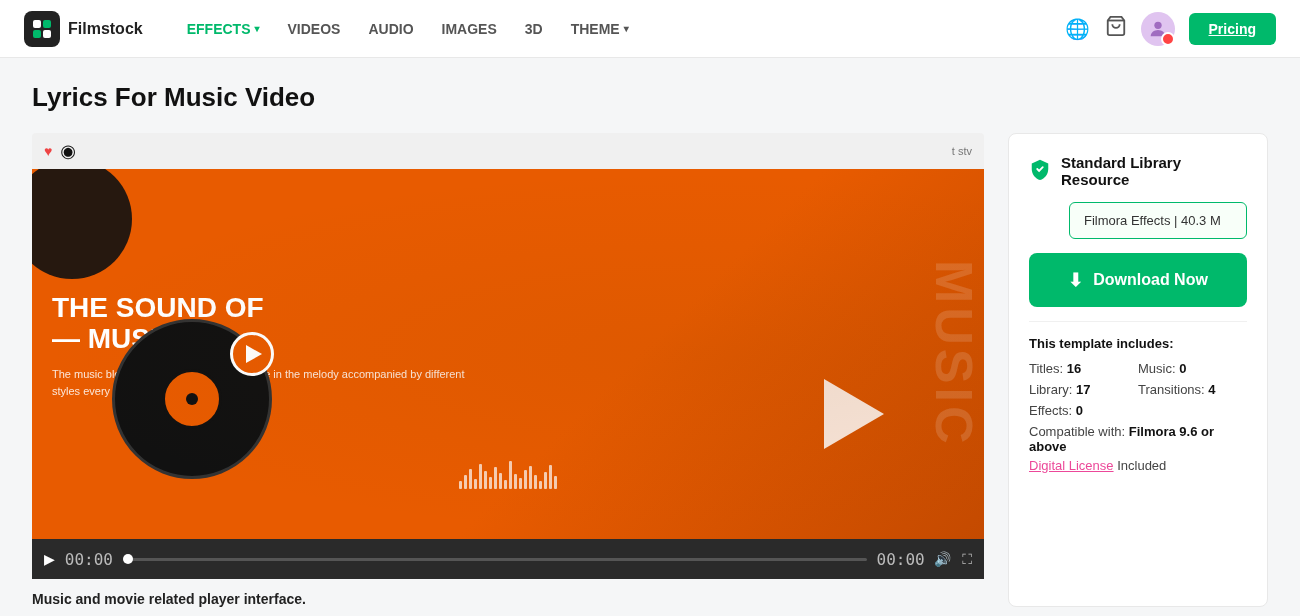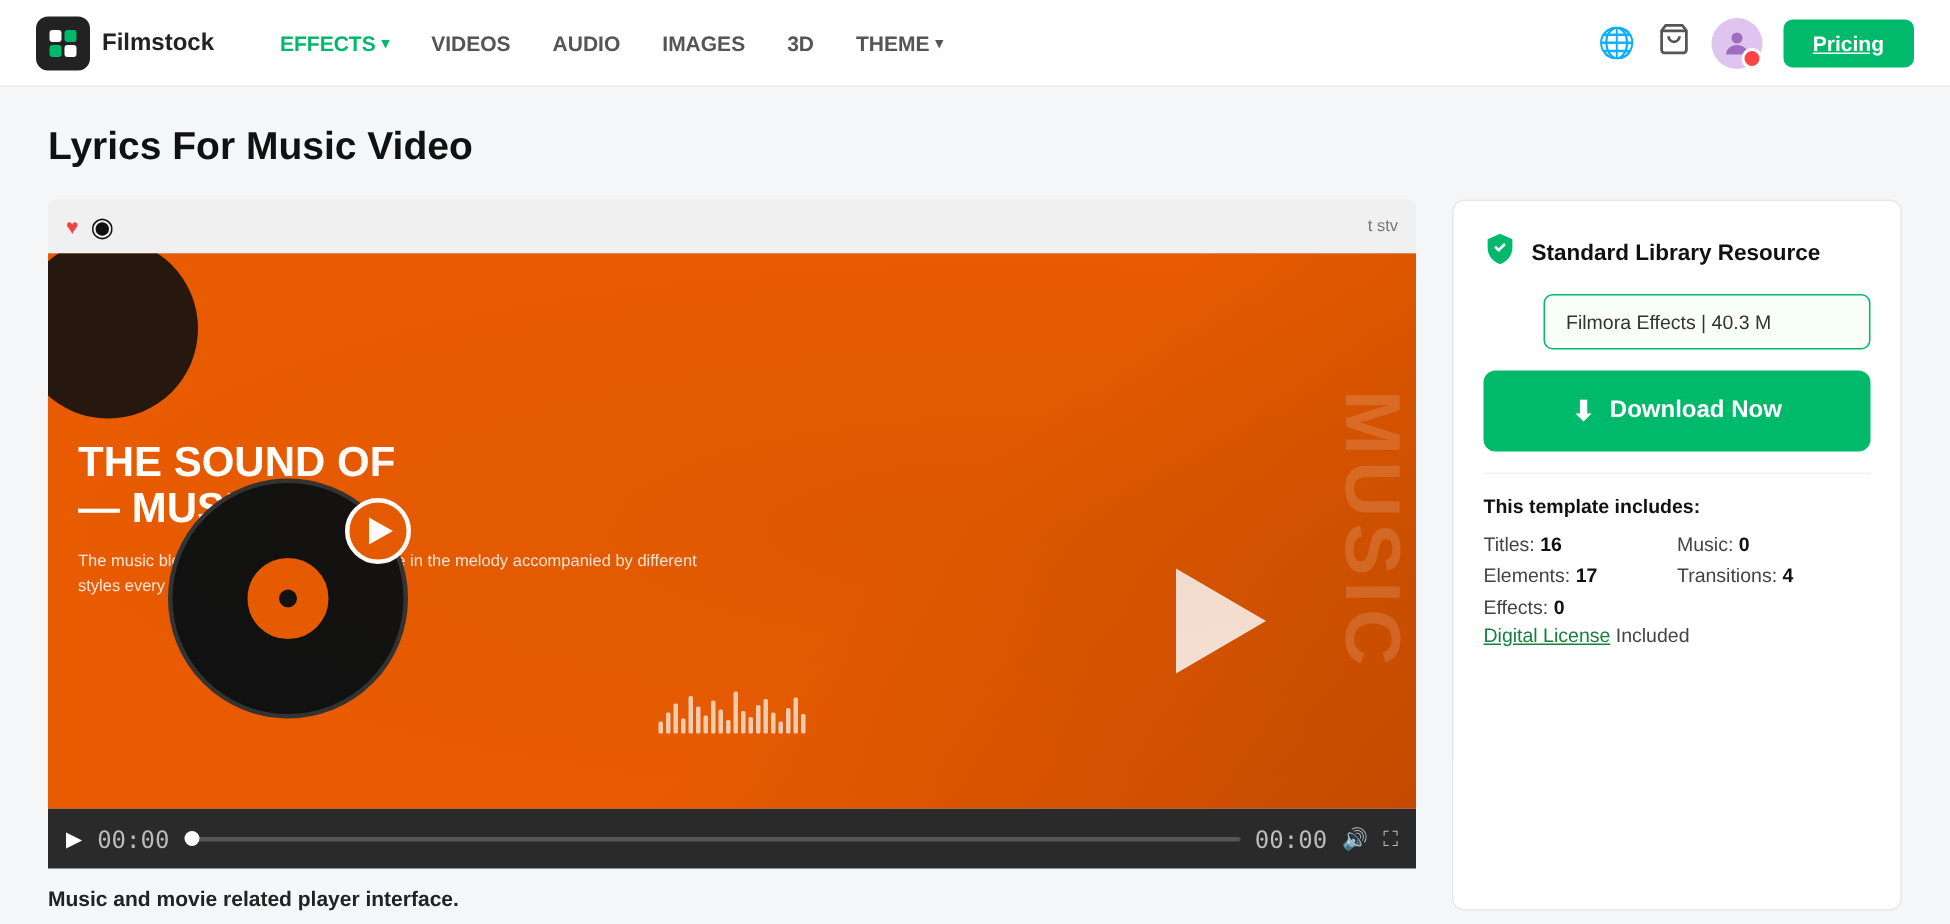--- a/index.html
+++ b/index.html
@@ -56,21 +56,21 @@
     .film-strip-top {
       background: #f0f0f0; height: 36px; border-radius: 4px 4px 0 0;
       display: flex; align-items: center; padding: 0 12px; gap: 8px; overflow: hidden;
       position: relative;
     }
     .strip-heart { color: #e44; font-size: 14px; }
     .strip-text { font-size: 11px; color: #555; white-space: nowrap; }
     .strip-right { margin-left: auto; font-size: 11px; color: #777; }
 
     .video-player {
-      background: #c2410c;
+      background: #be185d;
       position: relative;
       height: 370px;
       overflow: hidden;
       border-radius: 0;
     }
 
     
     .video-bg-content {
       width: 100%; height: 100%; position: relative;
       background: linear-gradient(135deg, #e85b00 60%, #c44a00 100%);
@@ -133,21 +133,21 @@
     .time-text { color: #bbb; font-size: 16px; font-family: monospace; }
     .progress-bar { flex: 1; height: 3px; background: #555; border-radius: 2px; position: relative; cursor: pointer; }
     .progress-dot { position: absolute; left: 0; top: 50%; transform: translateY(-50%); width: 10px; height: 10px; border-radius: 50%; background: #fff; }
     .ctrl-volume { color: #bbb; font-size: 14px; cursor: pointer; }
     .ctrl-fullscreen { color: #bbb; font-size: 14px; cursor: pointer; }
 
     .video-caption { font-size: 14px; font-weight: 700; color: #222; margin-top: 12px; }
 
     
     .right-panel {
-      width: 300px; flex-shrink: 0;
+      width: 260px; flex-shrink: 0;
       background: #fff; border-radius: 8px;
       padding: 20px; border: 1px solid #e8e8e8;
       display: flex; flex-direction: column; gap: 14px;
     }
     .resource-header { display: flex; align-items: center; gap: 10px; }
     .shield-icon { font-size: 20px; color: #00b96b; }
     .resource-title { font-size: 15px; font-weight: 700; color: #111; }
 
     .effects-badge {
       border: 1.5px solid #00b96b; border-radius: 6px;
@@ -163,21 +163,21 @@
     .download-icon { font-size: 18px; }
 
     .template-info { border-top: 1px solid #f0f0f0; padding-top: 14px; }
     .template-includes { font-size: 13px; font-weight: 700; color: #111; margin-bottom: 10px; }
     .info-grid { display: grid; grid-template-columns: 1fr 1fr; gap: 6px 0; }
     .info-item { font-size: 13px; color: #444; }
     .info-val { font-weight: 700; color: #111; }
     .compatible-line { font-size: 13px; color: #444; margin-top: 6px; }
     .compat-val { font-weight: 700; color: #111; }
     .license-line { font-size: 13px; color: #444; margin-top: 4px; }
-    .license-link { color: #15803d; text-decoration: underline; cursor: pointer; text-align: center; }
+    .license-link { color: #ec4899; text-decoration: underline; cursor: pointer; text-align: center; }
   </style>
 </head>
 <body>
 
 <header class="header">
   <div class="logo-area">
     <div class="logo-box">
       <svg width="22" height="22" viewBox="0 0 22 22" fill="none">
         <rect x="2" y="2" width="8" height="8" rx="2" fill="#fff"></rect>
         <rect x="12" y="2" width="8" height="8" rx="2" fill="#00b96b"></rect>
@@ -344,33 +344,37 @@
         <div class="info-grid">
           <div class="info-item">
             <span>Titles:</span>
             <span class="info-val">16</span>
           </div>
           <div class="info-item">
             <span>Music:</span>
             <span class="info-val">0</span>
           </div>
           <div class="info-item">
-            <span>Elements:</span>
+            <span>Library:</span>
             <span class="info-val">17</span>
           </div>
           <div class="info-item">
             <span>Transitions:</span>
             <span class="info-val">4</span>
           </div>
           <div class="info-item">
             <span>Effects:</span>
             <span class="info-val">0</span>
           </div>
         </div>
 
+        <div class="compatible-line">
+          <span>Compatible with:</span>
+          <span class="compat-val">Filmora 9.6 or above</span>
+        </div>
 
         <div class="license-line">
           <a class="license-link">Digital License</a>
           <span> Included</span>
         </div>
       </div>
     </div>
 
   </div>
 </main>

